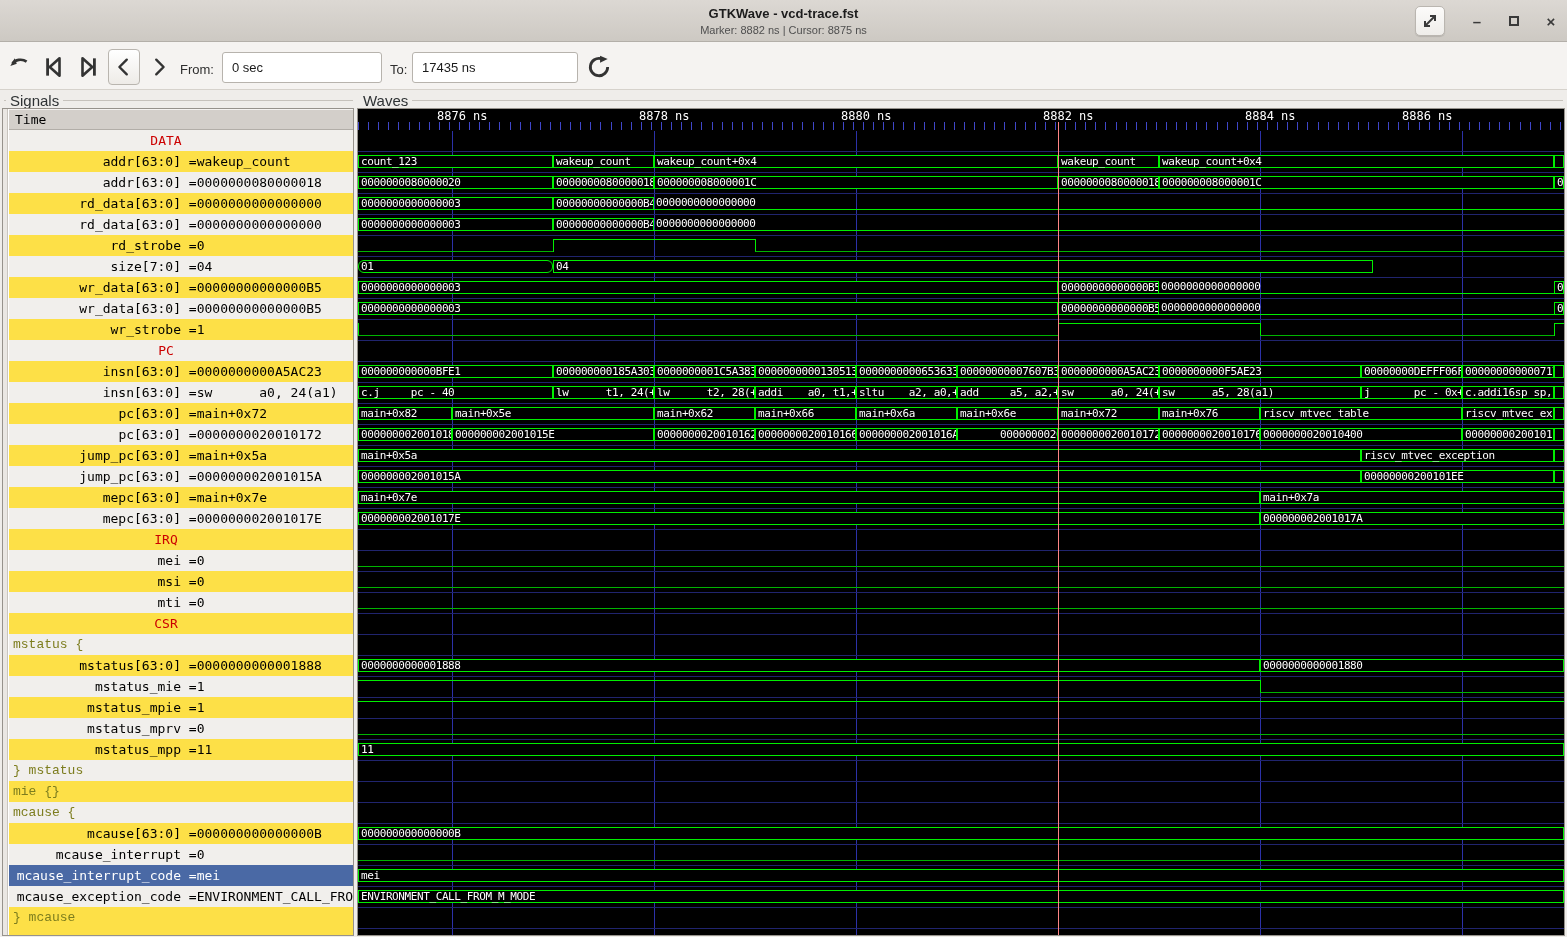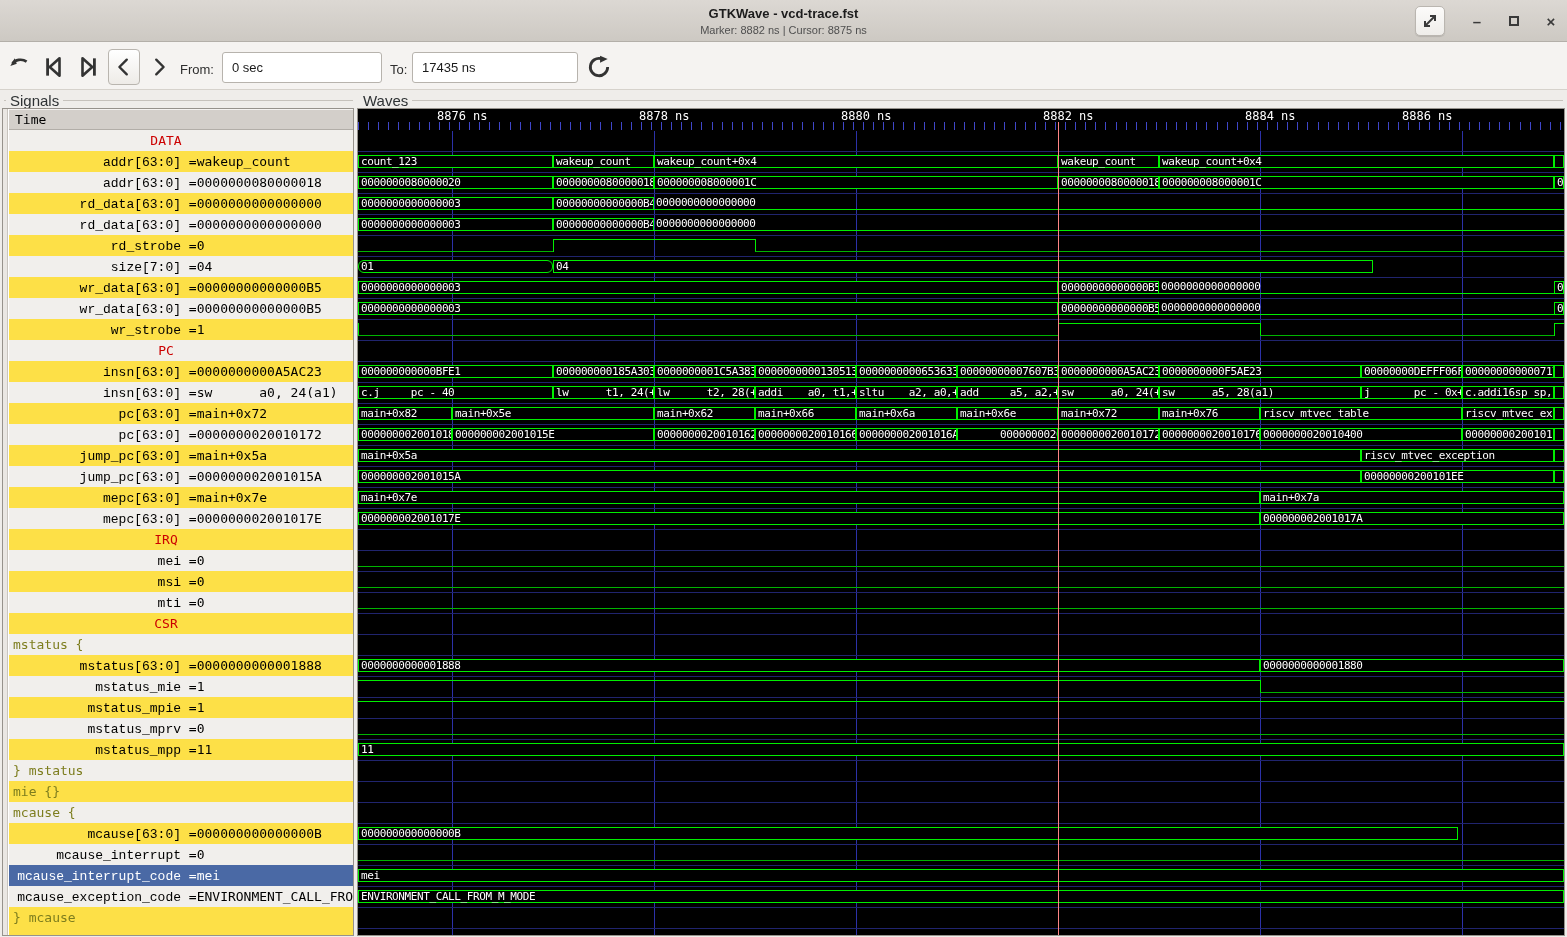--- a/index.html
+++ b/index.html
@@ -37,24 +37,24 @@
 
   .signals-box { position:absolute; left:2px; top:18px; width:352px; height:828px;
     background:#ffffff; border:1px solid #96928c; }
   .sgutter { position:absolute; left:0; top:0; bottom:0; width:5px; background:#eae7e3; border-right:1px solid #c8c4be; }
   .time-header { position:absolute; left:6px; right:0; top:0; height:21px; background:#d3cfca;
     border-top:1px solid #f5f3f1; border-bottom:1px solid #b2aea8;
     font:13px/19px "DejaVu Sans Mono",monospace; color:#000; padding-left:6px; }
   .slist { position:absolute; left:6px; right:0; top:21px; bottom:0; overflow:hidden; background:#fde047; }
   .srow { height:21px; font:13px/21px "DejaVu Sans Mono",monospace; color:#000; white-space:pre; overflow:hidden; }
   .srow:nth-child(odd) { background:#f1efec; }
-  .srow .nm { display:inline-block; width:172px; text-align:right; white-space:pre;font-family:Liberation Mono, monospace; }
+  .srow .nm { display:inline-block; width:172px; text-align:right; white-space:pre; }
   .srow .vl { white-space:pre; }
   .srow.header { text-align:center; padding-right:30px; color:var(--red-header); }
-  .srow.group { padding-left:4px; color:var(--olive); }
+  .srow.group { padding-left:4px; color:var(--olive);font-family:Liberation Mono, monospace; }
   .srow.selected { background:var(--sel) !important; color:#fff; }
 
   .splitter { position:absolute; left:354px; top:18px; width:3px; height:828px; background:#efedea; }
 
   .waves-box { position:absolute; left:357px; top:18px; width:1208px; height:828px;
     background:#000; border:1px solid #96928c; }
   .ruler { position:absolute; left:0; top:0; width:1206px; height:22px; }
   .rlabel { position:absolute; top:1px; font:12px/12px "DejaVu Sans Mono",monospace; color:#fff; white-space:pre; }
   .ticks { position:absolute; left:0; top:13px; width:1206px; height:8px;
     background:repeating-linear-gradient(to right, var(--tick) 0, var(--tick) 1px, transparent 1px, transparent 10.1px); }
@@ -515,21 +515,21 @@
         </div>
         <div class="lane">
           <div class="seg box" style="left: 0px; width: 1206px;">
             <span class="wl">11</span>
           </div>
         </div>
         <div class="lane"></div>
         <div class="lane"></div>
         <div class="lane"></div>
         <div class="lane">
-          <div class="seg box" style="left: 0px; width: 1100px;">
+          <div class="seg box" style="left: 0px; width: 1206px;">
             <span class="wl">000000000000000B</span>
           </div>
         </div>
         <div class="lane">
           <div class="seg lo" style="left: 0px; width: 1206px;"></div>
         </div>
         <div class="lane">
           <div class="seg box" style="left: 0px; width: 1206px;">
             <span class="wl">mei</span>
           </div>

